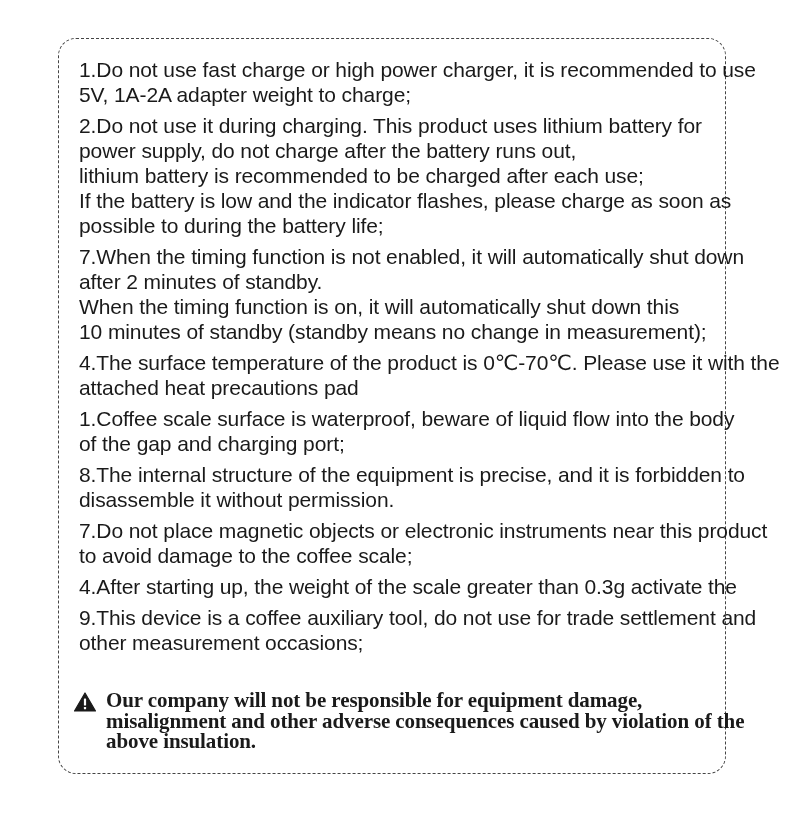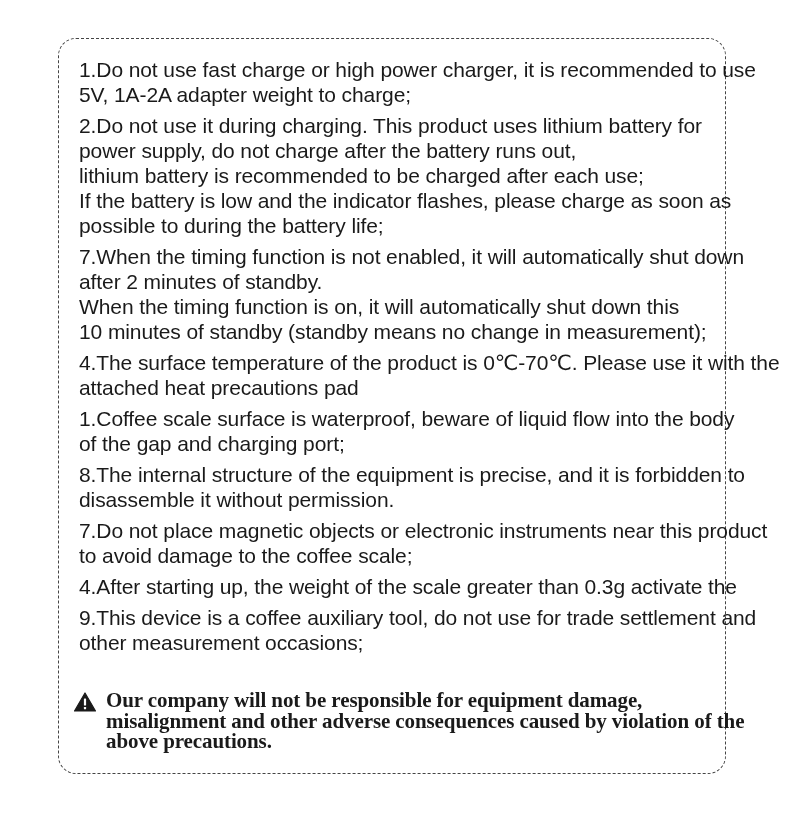--- a/index.html
+++ b/index.html
@@ -65,15 +65,15 @@
 
 <div class="warning">
   <svg class="warn-icon" viewBox="0 0 22 20">
     <path d="M11 1 L21.5 19 L0.5 19 Z" fill="#1a1a1a" stroke="#1a1a1a" stroke-width="1.2" stroke-linejoin="round"></path>
     <rect x="9.9" y="6.5" width="2.2" height="7" rx="0.6" fill="#ffffff"></rect>
     <rect x="9.9" y="15" width="2.2" height="2.2" rx="0.5" fill="#ffffff"></rect>
   </svg>
   <div class="warn-text">
     <div class="wline">Our company will not be responsible for equipment damage,</div>
     <div class="wline">misalignment and other adverse consequences caused by violation of the</div>
-    <div class="wline">above precautions.</div>
+    <div class="wline">above insulation.</div>
   </div>
 </div>
 
 </body></html>

